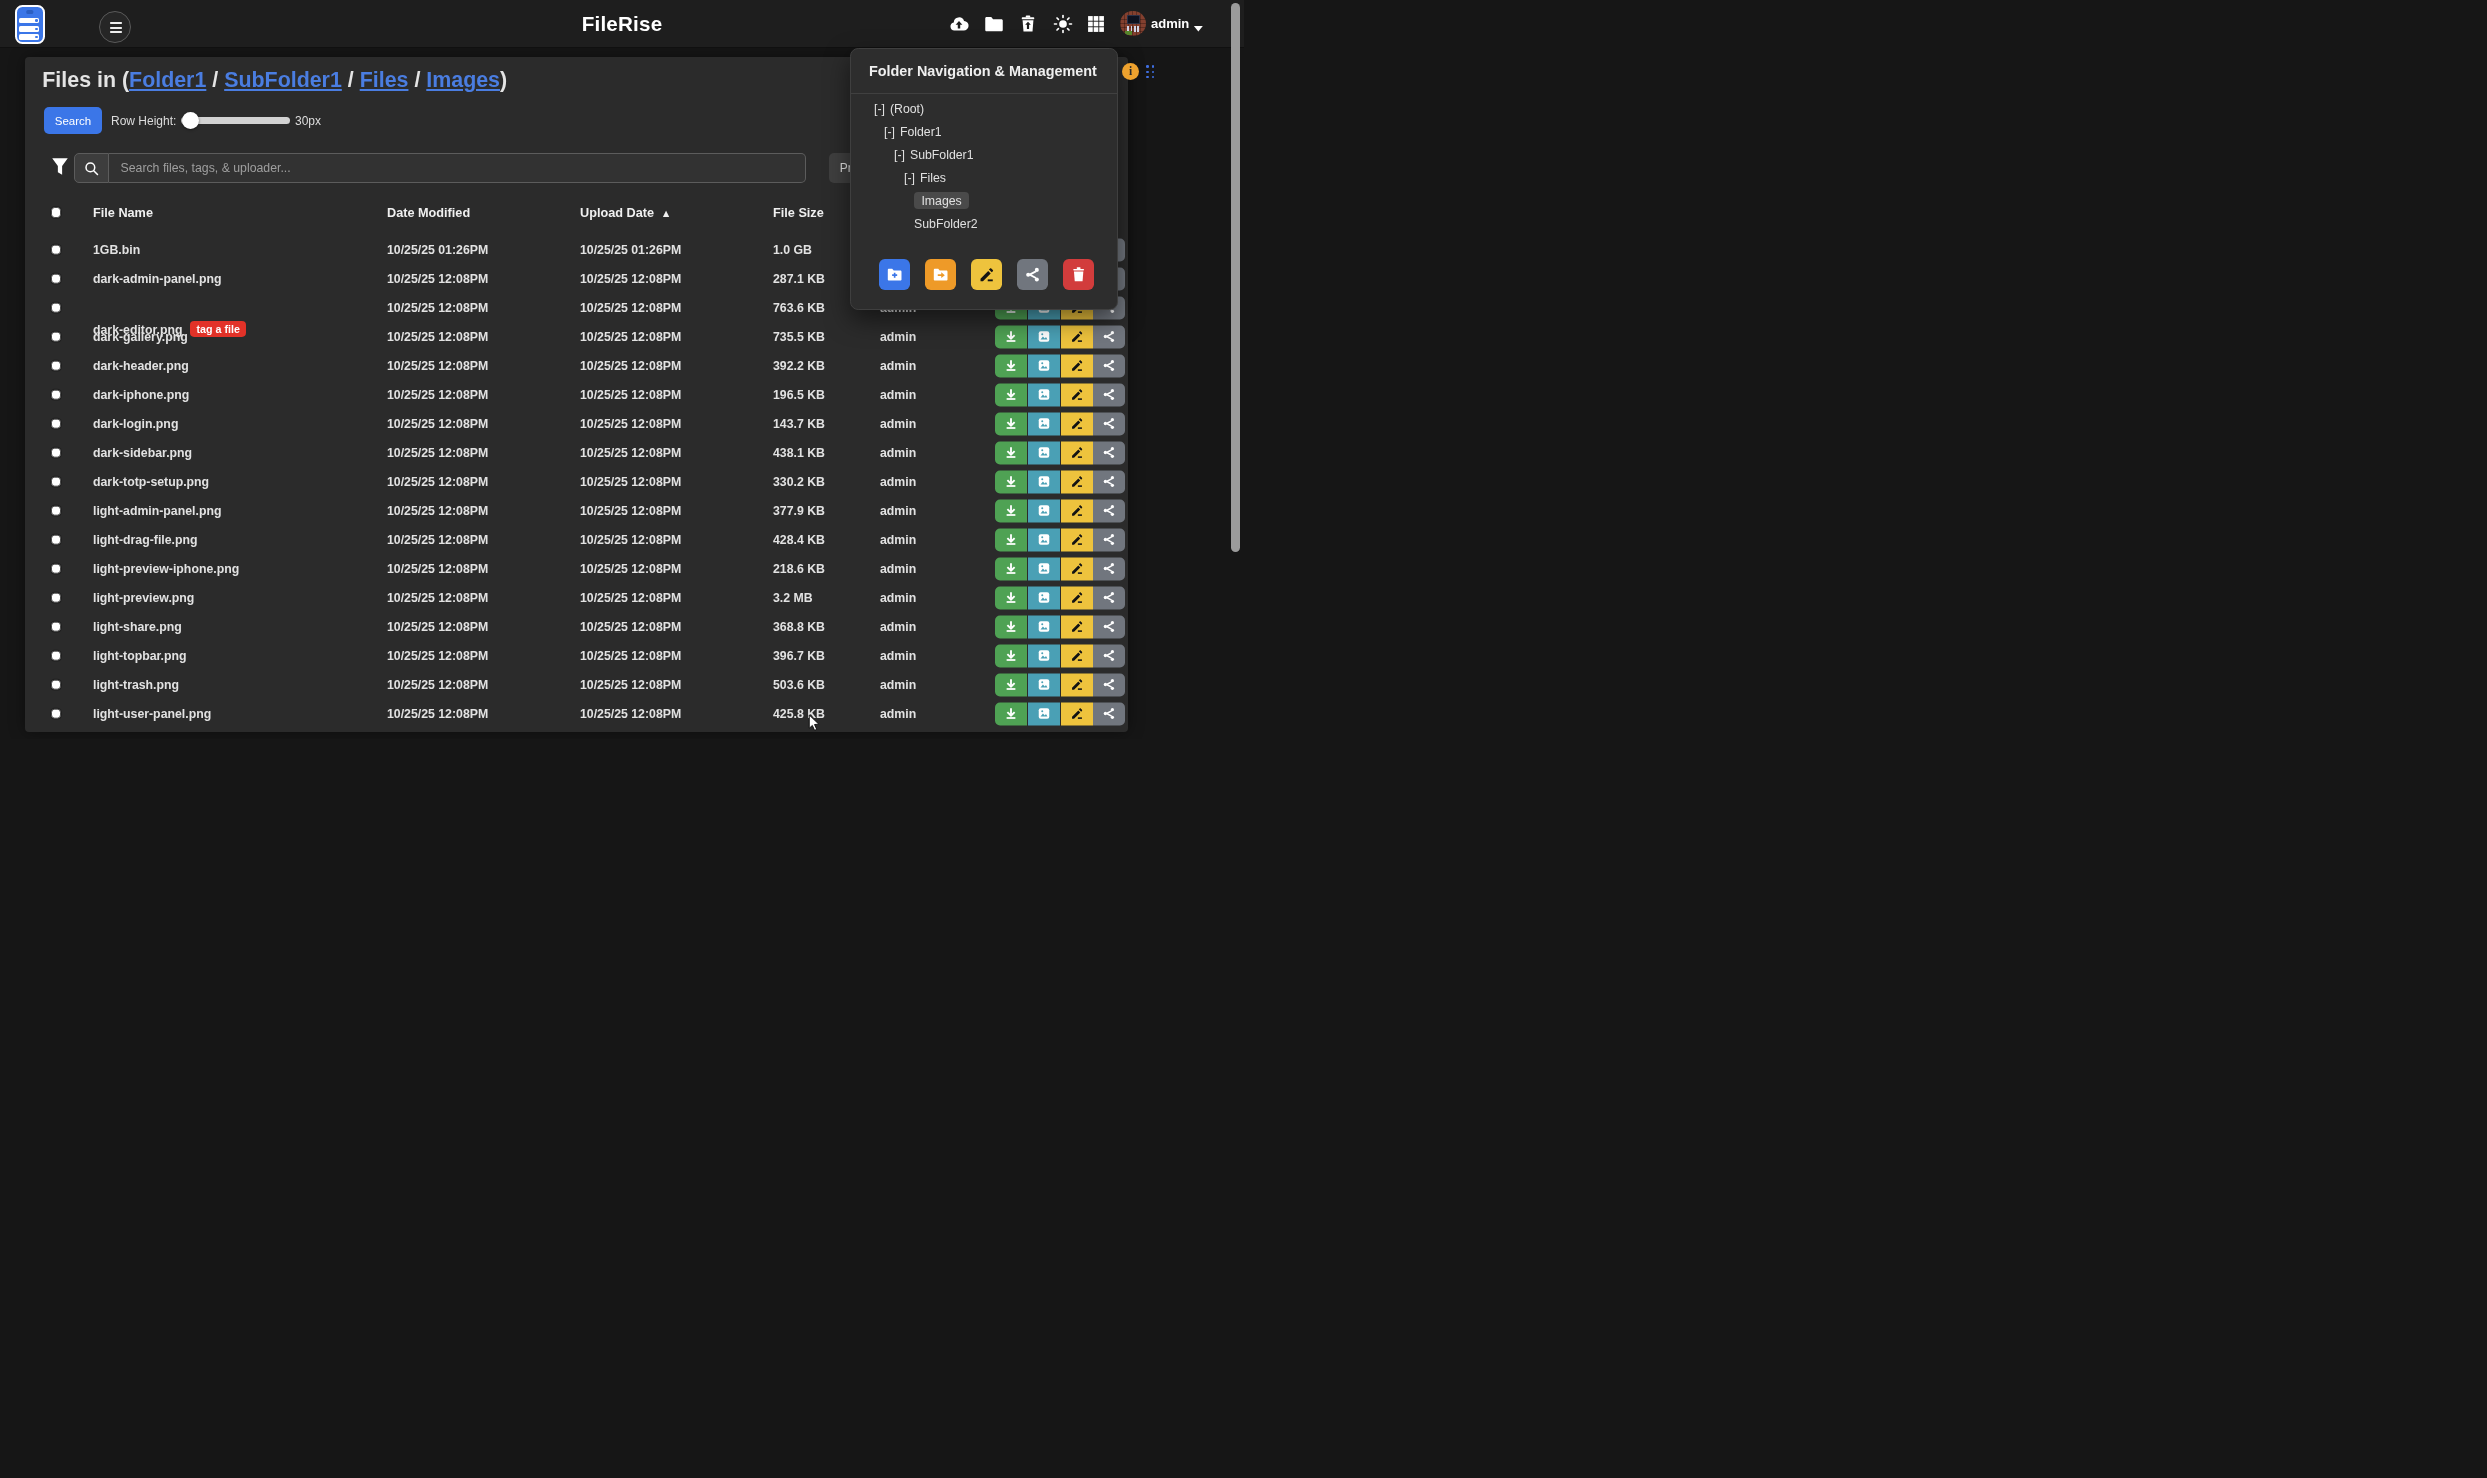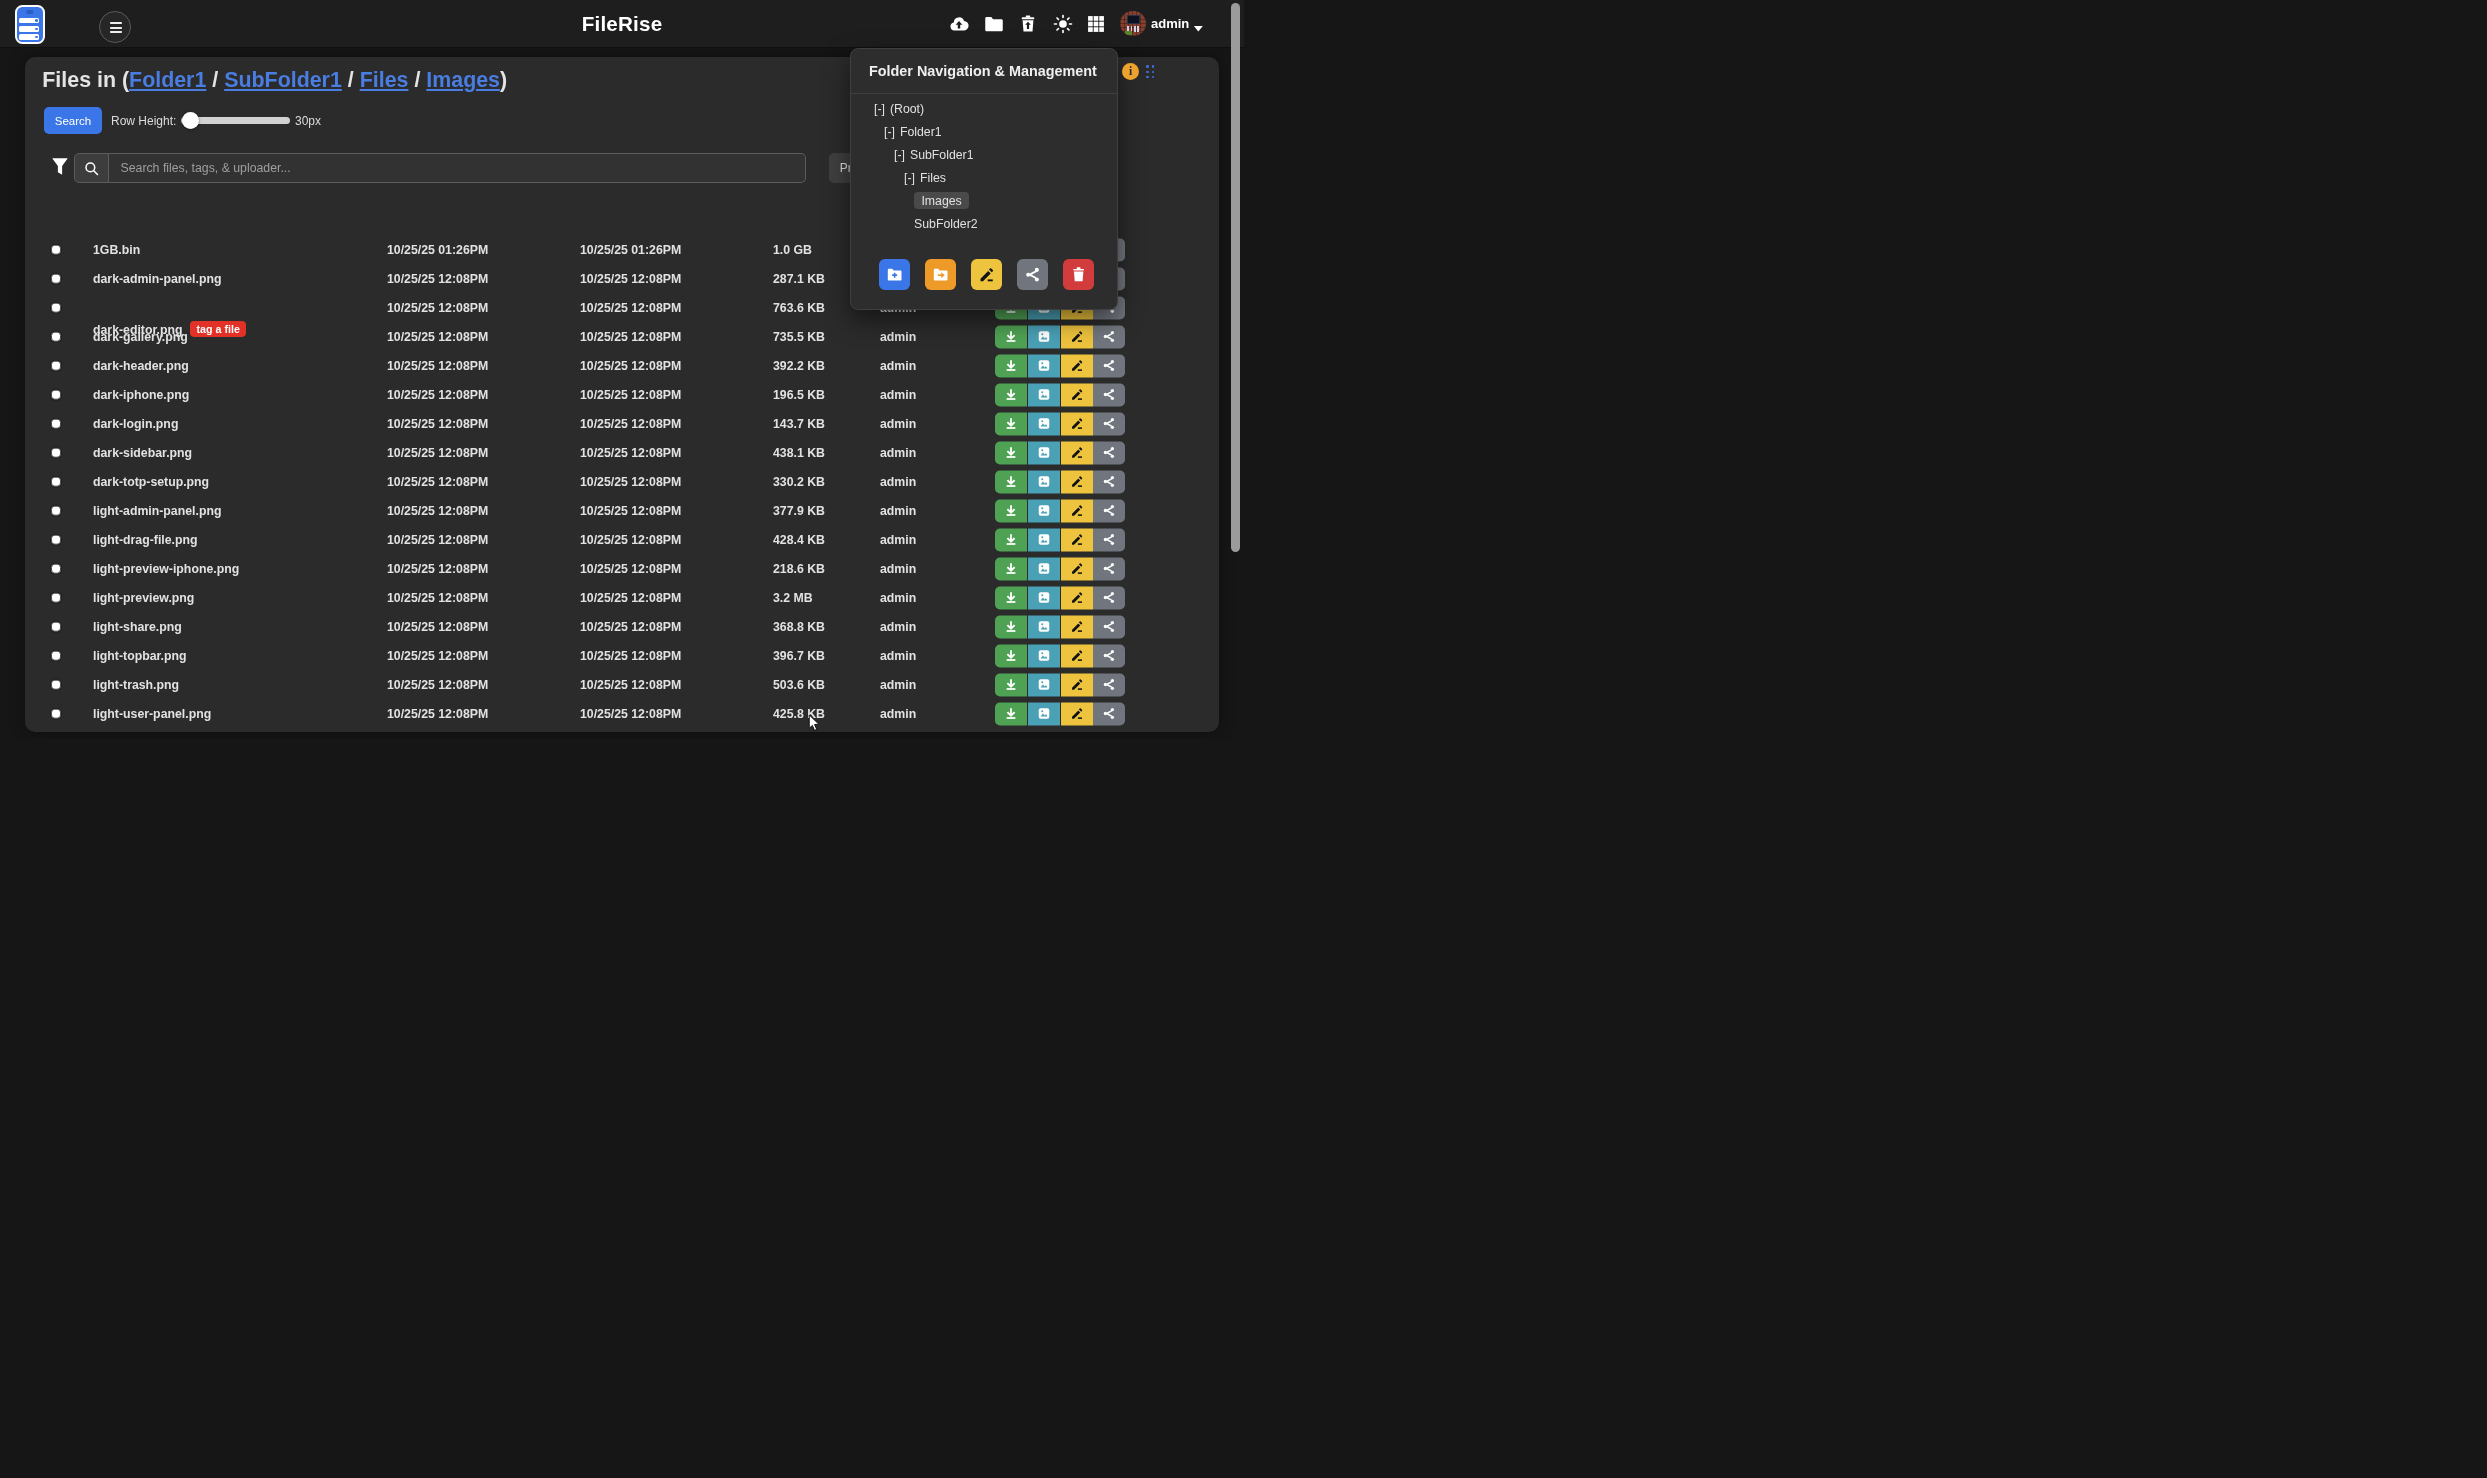--- a/index.html
+++ b/index.html
@@ -30,22 +30,22 @@
               repeating-linear-gradient(90deg, rgba(0,0,0,.28) 0 0.8px, transparent 0.8px 4.1px); }
   .avatar .screen { position:absolute; left:6.6px; top:4.1px; width:13px; height:9px; background:#0d1220;
                     border:0.8px solid #9fb0e833; border-radius:0.8px; }
   .avatar .px1,.avatar .px2,.avatar .px3,.avatar .px4 { position:absolute; top:15.6px; width:1.6px; height:5.8px; background:#cfd4e8; }
   .avatar .px1{left:7.4px} .avatar .px2{left:10.7px} .avatar .px3{left:14px} .avatar .px4{left:17.3px}
   .avatar .grass { position:absolute; left:5px; top:20.6px; width:6.6px; height:3.3px; background:#56852c; }
   .tb-user { position:absolute; left:1151px; top:16.4px; color:#fff; font-size:13px; font-weight:bold; }
   .tb-caret { position:absolute; left:1193px; top:20.6px; width:10.7px; height:7.4px; color:#fff; }
 
   
-  .card { position:absolute; left:25px; top:57px; width:1194px; height:675px; background:#2b2b2b;
-          border-radius:10px; box-shadow:0 0 16.4px rgba(0,0,0,.4); z-index:10; }
+  .card { position:absolute; left:25px; top:57px; width:1103px; height:675px; background:#2b2b2b;
+          border-radius:4px; box-shadow:0 0 16.4px rgba(0,0,0,.4); z-index:10; }
   .heading { position:absolute; left:17.3px; top:10.7px; font-size:21.4px; font-weight:bold; color:#e4e4e4; }
   .heading a { color:#4a7de1; text-decoration:underline; font-weight:bold; }
 
   .create-btn { position:absolute; left:19px; top:50px; width:58px; height:27px; background:#3b76e8;
                 color:#fff; border:none; border-radius:5px; font-size:11.5px; cursor:pointer;
                 font-family:inherit; }
   .rowheight-label { position:absolute; left:86px; top:57px; font-size:12px; color:#ddd; }
   .slider { position:absolute; left:156px; top:60px; width:109px; height:7.4px; background:#d2d2d2; border-radius:4.1px; }
   .slider .thumb { position:absolute; left:0.8px; top:-5px; width:17.3px; height:17.3px; background:#fff;
                    border-radius:50%; box-shadow:0 0.8px 2.5px rgba(0,0,0,.5); }
@@ -218,20 +218,32 @@
       <div class="search-iconbox">
         <svg width="15" height="15" viewBox="0 0 20 20" fill="none" stroke="#fff" stroke-width="2">
             <circle cx="8.5" cy="8.5" r="5.8"></circle>
             <line x1="13" y1="13" x2="18" y2="18" stroke-linecap="round"></line>
           </svg>
       </div>
       <input class="search-input" type="text" placeholder="Search files, tags, &amp; uploader..." style="">
     </div>
     <button class="prev-btn">Prev</button>
 
+    <div class="thead">
+      <div class="cell" style="left:25.5px; top:4.1px">
+          <div class="checkbox"></div>
+        </div>
+      <div class="cell c-name">File Name</div>
+      <div class="cell c-mod">Date Modified</div>
+      <div class="cell" style="left:555px">
+        <span>Upload Date</span>
+        <span style="font-size:10.7px; margin-left:3.3px">▲</span>
+      </div>
+      <div class="cell c-size">File Size</div>
+    </div>
 
     <div class="rows">
     <div class="frow">
       <div class="cell c-check">
             <div class="checkbox"></div>
           </div>
       <div class="cell c-name"><span>1GB.bin</span></div>
       <div class="cell c-mod">10/25/25 01:26PM</div>
       <div class="cell c-up">10/25/25 01:26PM</div>
       <div class="cell c-size">1.0 GB</div>

